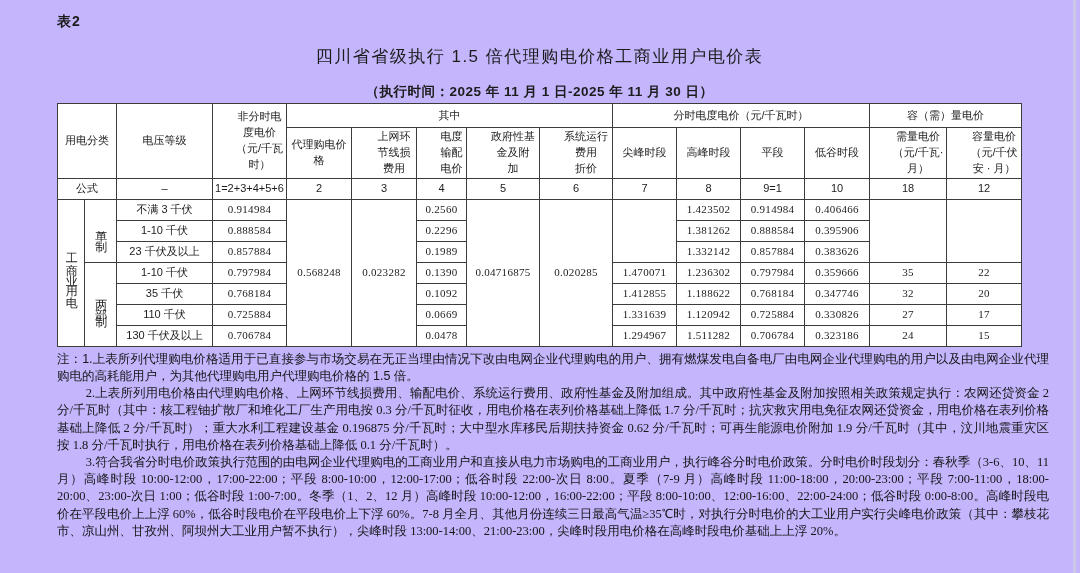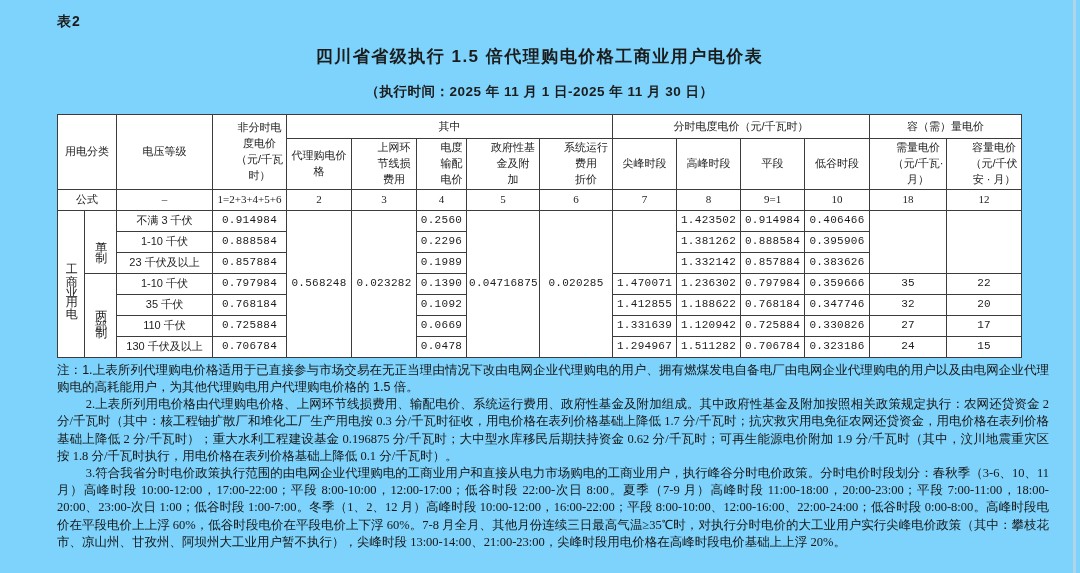--- a/index.html
+++ b/index.html
@@ -1,47 +1,47 @@
 <!DOCTYPE html>
 <html><head>
 <meta charset="utf-8">
 <style>
   * { box-sizing: border-box; margin: 0; padding: 0; }
   html,body { background:#e9e9e9; }
   .doc {
-    width: 1080px; height: 573px; background: #7dd3fc;
+    width: 1080px; height: 573px; background: #c4b5fd;
     position: relative; overflow: hidden;
     font-family: "Liberation Sans", sans-serif;
     color: #1c1c1c;
   }
   .inner { padding: 13px 28px 0 57px; }
   .table-label { font-size: 14px; font-weight: bold; letter-spacing: 1px; }
   .title {
-    text-align: center; font-size: 17px; font-weight: bold;
+    text-align: center; font-size: 17px; font-weight: normal;
     letter-spacing: 1.5px; margin-top: 14px; width: 965px;
   }
   .subtitle {
     text-align: center; font-size: 13.5px; font-weight: bold;
-    letter-spacing: 0.5px; margin-top: 15px; margin-bottom: 13px; width: 965px;
+    letter-spacing: 0.5px; margin-top: 15px; margin-bottom: 2px; width: 965px;
   }
   table.price {
     border-collapse: collapse; table-layout: fixed; width: 964px;
     background: #fff;
   }
   table.price th, table.price td {
     border: 1px solid #3c3c3c;
     text-align: center; vertical-align: middle;
     padding: 1px 2px; font-weight: normal;
     font-size: 11px; line-height: 1.45; overflow: hidden;
   }
   tr.r-h1 { height: 24px; }
   tr.r-h2 { height: 46px; }
-  tr.r-f  { height: 21px; font-family: Liberation Serif, serif; }
+  tr.r-f  { height: 21px; }
   tr.r-d  { height: 21px; }
-  .num  { font-family: Liberation Mono, monospace; font-size: 12px; letter-spacing: 0.3px; }
+  .num  { font-family: Liberation Serif, serif; font-size: 12px; letter-spacing: 0.3px; }
   .fnum { font-size: 11px; }
   .vh   { font-size: 11.5px; }
   .two-line span { display: block; margin-left: 20px; }
   .vtext {
     writing-mode: vertical-lr; text-orientation: upright;
     display: inline-block; font-size: 12px;
   }
   .vtext.cat  { letter-spacing: 11px; }
   .vtext.sub3 { letter-spacing: 5px; }
   .vtext.sub4 { letter-spacing: 8px; }

